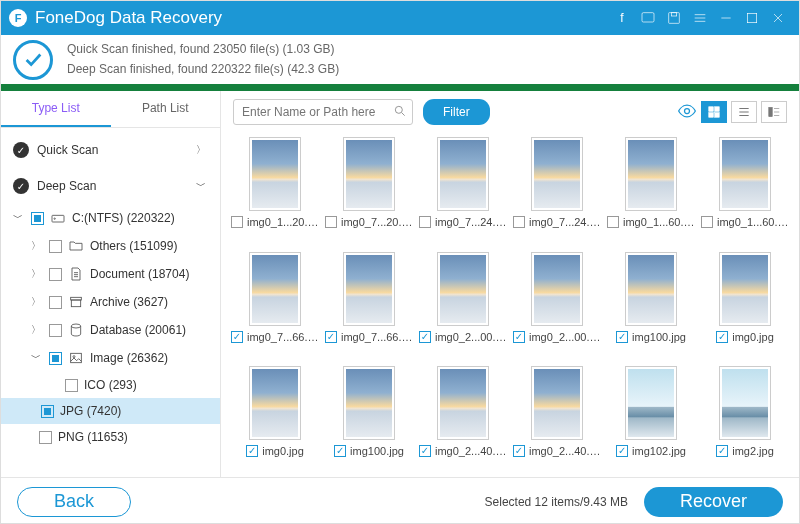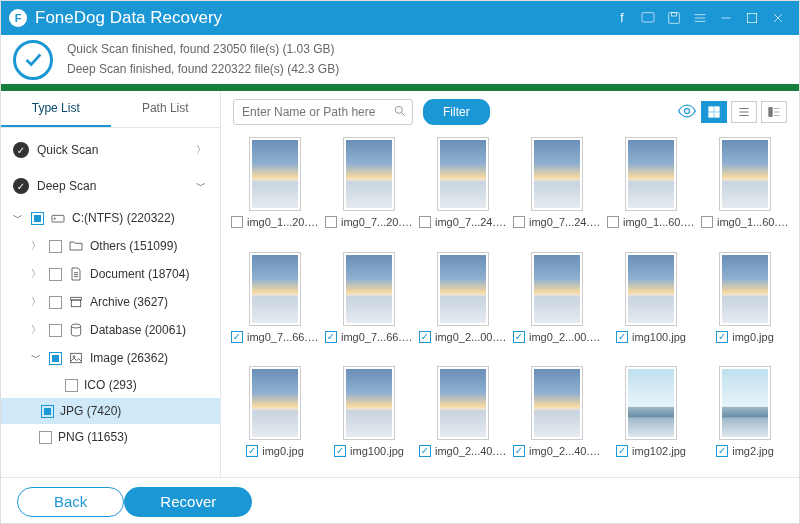--- a/index.html
+++ b/index.html
@@ -10,21 +10,21 @@
 .titlebar .tbicon{width:26px;height:26px;display:flex;align-items:center;justify-content:center;cursor:pointer;font-size:14px}
 .tbicon svg{width:16px;height:16px;stroke:#fff;fill:none}
 .status{height:56px;display:flex;align-items:center;padding:0 12px;border-bottom:7px solid #15803d}
 .status .ring{width:40px;height:40px;border:3px solid #1c97d5;border-radius:50%;display:flex;align-items:center;justify-content:center;margin-right:14px}
 .status .ring svg{width:22px;height:22px;stroke:#1c97d5;stroke-width:3;fill:none}
 .status .lines{color:#666;font-size:12px;line-height:1.6}
 .main{display:flex;height:calc(524px - 34px - 56px - 48px)}
 .sidebar{width:222px;border-right:1px solid #e5e5e5;display:flex;flex-direction:column}
 .tabs{display:flex;border-bottom:1px solid #e5e5e5}
 .tabs .tab{flex:1;text-align:center;padding:10px 0;color:#666;cursor:pointer}
-.tabs .tab.active{color:#0c4a6e;border-bottom:2px solid #1c97d5}
+.tabs .tab.active{color:#8b5cf6;border-bottom:2px solid #1c97d5}
 .tree{flex:1;overflow-y:auto;padding:4px 0}
 .node{display:flex;align-items:center;padding:6px 8px;cursor:pointer}
 .node.sel{background:#cfe9f8}
 .node .arrow{width:14px;text-align:center;color:#333;font-size:10px}
 .node .ck{width:13px;height:13px;border:1px solid #999;margin:0 6px;display:flex;align-items:center;justify-content:center}
 .node .ck.checked{border-color:#1c97d5}
 .node .ck.checked::after{content:"";width:7px;height:7px;background:#1c97d5}
 .node .ico{width:16px;height:16px;margin-right:6px;display:flex;align-items:center;justify-content:center}
 .node .ico svg{width:16px;height:16px;stroke:#555;fill:none;stroke-width:1.3}
 .node .lbl{color:#333}
@@ -49,21 +49,21 @@
 .card{display:flex;flex-direction:column;align-items:center}
 .card .thumb{width:52px;height:74px;border:1px solid #ccc;padding:2px;background:#fff}
 .card .sky{width:100%;height:100%;background:linear-gradient(#6a8fb8 0%,#8fb0d0 35%,#f7d9a0 55%,#f0e4d0 58%,#c8d4e0 62%,#e6ebf0 100%)}
 .card .sky.island{background:linear-gradient(#bfe0ee 0%,#e8f4fa 55%,#9fb8c8 56%,#6a8fa8 70%,#9fb8c8 72%,#dfe8ee 100%)}
 .card .row{display:flex;align-items:center;gap:4px;margin-top:5px;max-width:88px}
 .card .cb{width:12px;height:12px;border:1px solid #999;flex-shrink:0;display:flex;align-items:center;justify-content:center}
 .card .cb.checked{border-color:#1c97d5}
 .card .cb.checked::after{content:"✓";color:#1c97d5;font-size:10px;line-height:1}
 .card .fn{font-size:11px;color:#444;white-space:nowrap;overflow:hidden;text-overflow:ellipsis}
 .footer{height:48px;border-top:1px solid #e5e5e5;display:flex;align-items:center;padding:0 16px}
-.btn{height:30px;padding:0 36px;border-radius:15px;cursor:pointer;font-size:15px}
+.btn{height:30px;padding:0 36px;border-radius:15px;cursor:pointer;font-size:18px}
 .btn.back{background:#fff;border:1px solid #1c97d5;color:#1c97d5}
 .btn.recover{background:#1c97d5;border:none;color:#fff}
 .footer .stats{flex:1;text-align:right;padding-right:16px;color:#444}
 </style>
 </head>
 <body>
 
 <div class="titlebar">
   <div class="logo">F</div>
   <div class="title">FoneDog Data Recovery</div>
@@ -417,14 +417,15 @@
             <span class="cb checked"></span>
             <span class="fn">img2.jpg</span>
           </div>
         </div>
       </div>
   </div>
 </div>
 
 <div class="footer">
   <button class="btn back">Back</button>
+  <div class="stats">Selected 12 items/9.43 MB</div>
   <button class="btn recover">Recover</button>
 </div>
 
 </body></html>

